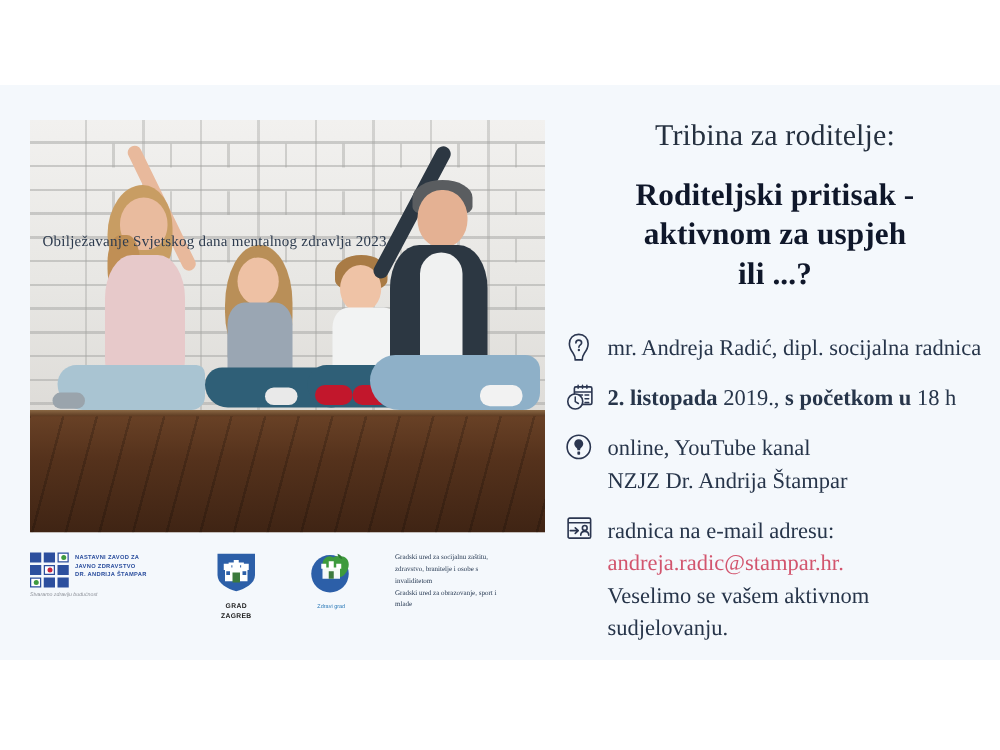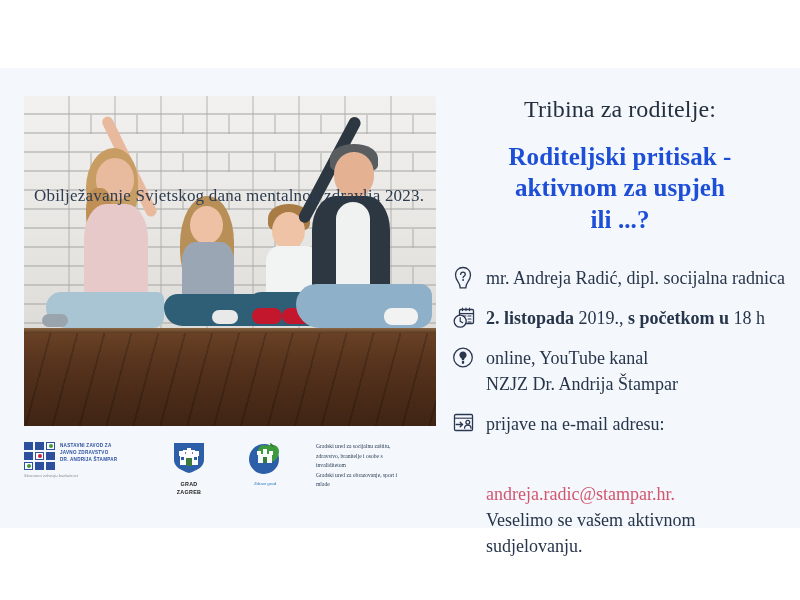--- a/index.html
+++ b/index.html
@@ -44,21 +44,21 @@
       linear-gradient(180deg,#6b4327 0%,#55321c 40%,#3f2414 100%);
   }
   .floor:before{
     content:"";position:absolute;left:0;top:0;width:100%;height:5px;
     background:linear-gradient(180deg,#8a6844,#5c3a21);
   }
   
   #caption{
     position:absolute;left:24px;top:118px;width:412px;
     text-align:left;padding-left:10px;
-    font-size:17px;color:#2d3b4e;letter-spacing:.2px;
+    font-size:12px;color:#2d3b4e;letter-spacing:.2px;
     white-space:nowrap;z-index:6;
   }
   
   .fig{position:absolute;}
   .roofarm{position:absolute;background:#e8b99c;border-radius:6px;}
   
   #mom-arm{left:124px;top:10px;width:11px;height:110px;
     transform-origin:bottom center;transform:rotate(-26deg);}
   #mom-head{left:72px;top:62px;width:38px;height:42px;border-radius:50% 50% 46% 46%;background:#e9bb9e;}
   #mom-hair{left:62px;top:52px;width:52px;height:74px;border-radius:54% 46% 38% 46%;background:#c89d63;}
@@ -92,28 +92,28 @@
     background-image:
       repeating-linear-gradient(0deg, rgba(255,255,255,.55) 0 3px, transparent 3px 9px),
       repeating-linear-gradient(90deg, rgba(255,255,255,.55) 0 3px, transparent 3px 9px);
   }
   
   #right{
     position:absolute;left:452px;top:28px;width:336px;
   }
   .t-line{ text-align:center; white-space:nowrap; }
   #t1{ font-size:24px;color:#25303f;margin-bottom:18px;letter-spacing:.1px;}
-  .t-red{ font-size:25px;font-weight:bold;color:#1d4ed8;line-height:1.25;letter-spacing:.1px;}
+  .t-red{ font-size:25px;font-weight:bold;color:#0f172a;line-height:1.25;letter-spacing:.1px;}
   #details{ margin-top:30px; }
   .drow{ display:flex; align-items:flex-start; margin-bottom:14px; }
   .dicon{ width:34px; min-width:34px; padding-top:1px; }
   .dicon svg{ display:block; }
   .dtext{ font-size:18px; color:#27354a; line-height:1.45; }
   .dtext .b{ font-weight:bold; }
-  .mail{ color:#d2556e;margin-top:44px; }
+  .mail{ color:#d2556e; }
   
   #footer{ position:absolute;left:24px;top:370px;width:450px;height:70px; }
   .logo{ position:absolute; }
   
   #logo-nzjz{ left:0; top:4px; }
   .sqgrid{ display:grid; grid-template-columns:repeat(3,9px); grid-template-rows:repeat(3,8px); gap:2px; }
   .sq{ background:#2c4f9e; }
   .sq.w{ background:#ffffff; border:1px solid #2c4f9e; box-sizing:border-box; }
   .sq.r:after{ content:""; display:block; width:4px;height:4px;border-radius:50%;
                background:#c8243c; margin:1px auto; }
@@ -235,21 +235,21 @@
         <div class="dicon">
           <svg width="24" height="22" viewBox="0 0 24 22">
             <rect x="2.5" y="2.5" width="18" height="16" rx="1.2" fill="none" stroke="#2b3650" stroke-width="1.3"></rect>
             <path d="M2.5 6.2h18" stroke="#2b3650" stroke-width="1.1"></path>
             <path d="M4.2 12.5h6.2M8.2 10.3l2.4 2.2-2.4 2.2" fill="none" stroke="#2b3650" stroke-width="1.3" stroke-linecap="round" stroke-linejoin="round"></path>
             <circle cx="15.8" cy="10.3" r="1.9" fill="none" stroke="#2b3650" stroke-width="1.3"></circle>
             <path d="M12.6 16.2c0-1.9 1.4-3.1 3.2-3.1s3.2 1.2 3.2 3.1" fill="none" stroke="#2b3650" stroke-width="1.3" stroke-linecap="round"></path>
           </svg>
         </div>
         <div class="dtext">
-          <div>prijave na e-mail adresu:</div>
+          <div>radnica na e-mail adresu:</div>
           <div class="mail">andreja.radic@stampar.hr.</div>
           <div>Veselimo se vašem aktivnom sudjelovanju.</div>
         </div>
       </div>
 
     </div>
   </div>
 
   <div id="footer">
 

